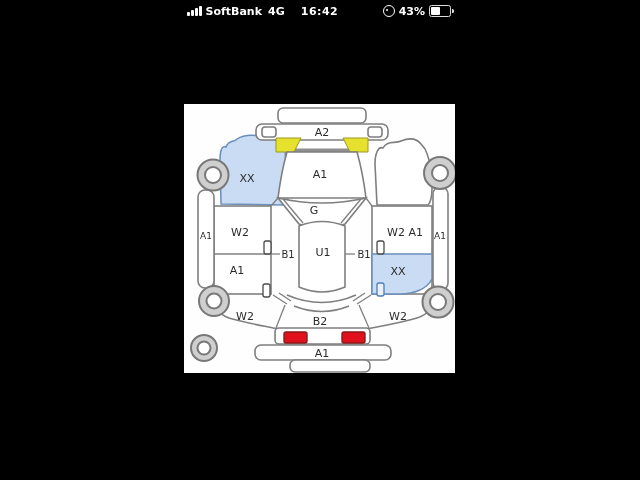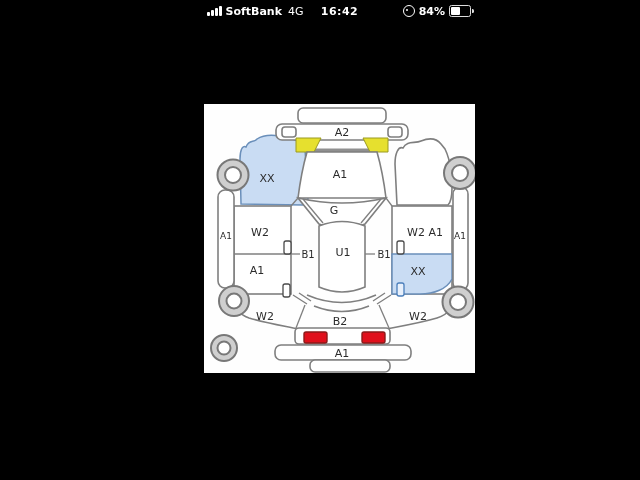--- a/index.html
+++ b/index.html
@@ -1,29 +1,29 @@
 <!DOCTYPE html>
 <html><head>
 <meta charset="utf-8">
 <style>
   html,body{margin:0;padding:0;background:#000;}
   .stage{position:relative;width:547px;height:480px;background:#000;overflow:hidden;
-         font-family:"DejaVu Sans", sans-serif;margin-left:20px;}
+         font-family:"DejaVu Sans", sans-serif;}
   
   .statusbar{position:absolute;left:184px;top:0;width:271px;height:22px;color:#fff;
              display:flex;align-items:center;justify-content:space-between;
              font-size:11px;font-weight:600;}
   .sb-left{display:flex;align-items:center;gap:4px;padding-left:3px;}
   .sb-right{display:flex;align-items:center;gap:4px;padding-right:2px;}
   .sb-time{position:absolute;left:0;right:0;text-align:center;font-weight:700;letter-spacing:.5px;}
   .signal{display:inline-flex;align-items:flex-end;gap:1.5px;height:10px;}
   .signal i{display:block;width:2.5px;background:#fff;border-radius:1px;}
   .signal i:nth-child(1){height:4px;} .signal i:nth-child(2){height:6px;}
   .signal i:nth-child(3){height:8px;} .signal i:nth-child(4){height:10px;}
-  .carrier{font-weight:600;} .net{font-weight:400;margin-left:2px;}
+  .carrier{font-weight:600;} .net{font-weight:700;margin-left:2px;}
   .lockicon{display:inline-block;width:10px;height:10px;border:1.5px solid #fff;border-radius:50%;
             position:relative;}
   .lockicon::after{content:"";position:absolute;left:2.5px;top:2.5px;width:2px;height:2px;
                    background:#fff;border-radius:1px;}
   .batt{display:inline-block;position:relative;width:20px;height:10px;border:1px solid #ddd;
         border-radius:2.5px;margin-right:2px;}
   .batt i{position:absolute;left:1px;top:1px;bottom:1px;width:44%;background:#fff;border-radius:1px;}
   .batt::after{content:"";position:absolute;right:-4px;top:2.5px;width:2px;height:4px;
                background:#ddd;border-radius:0 1.5px 1.5px 0;}
   
@@ -52,21 +52,21 @@
           <i></i>
           <i></i>
           <i></i>
         </span>
       <span class="carrier">SoftBank</span>
       <span class="net">4G</span>
     </div>
     <div class="sb-time">16:42</div>
     <div class="sb-right">
       <span class="lockicon"></span>
-      <span>84%</span>
+      <span>43%</span>
       <span class="batt">
           <i></i>
         </span>
     </div>
   </div>
 
   <div class="panel">
     <svg width="271" height="269" viewBox="0 0 271 269">
 
       <path stroke="#6a8fba" stroke-width="1.5" d="M37,100 L36,55 C36,47 38,41 42,43 C45,35 50,39 53,35 C62,29 74,31 85,34 C93,36 100,40 101,45 L104,94 C104,97 103,100 99,101 Z" fill="#c9dcf3"></path>

